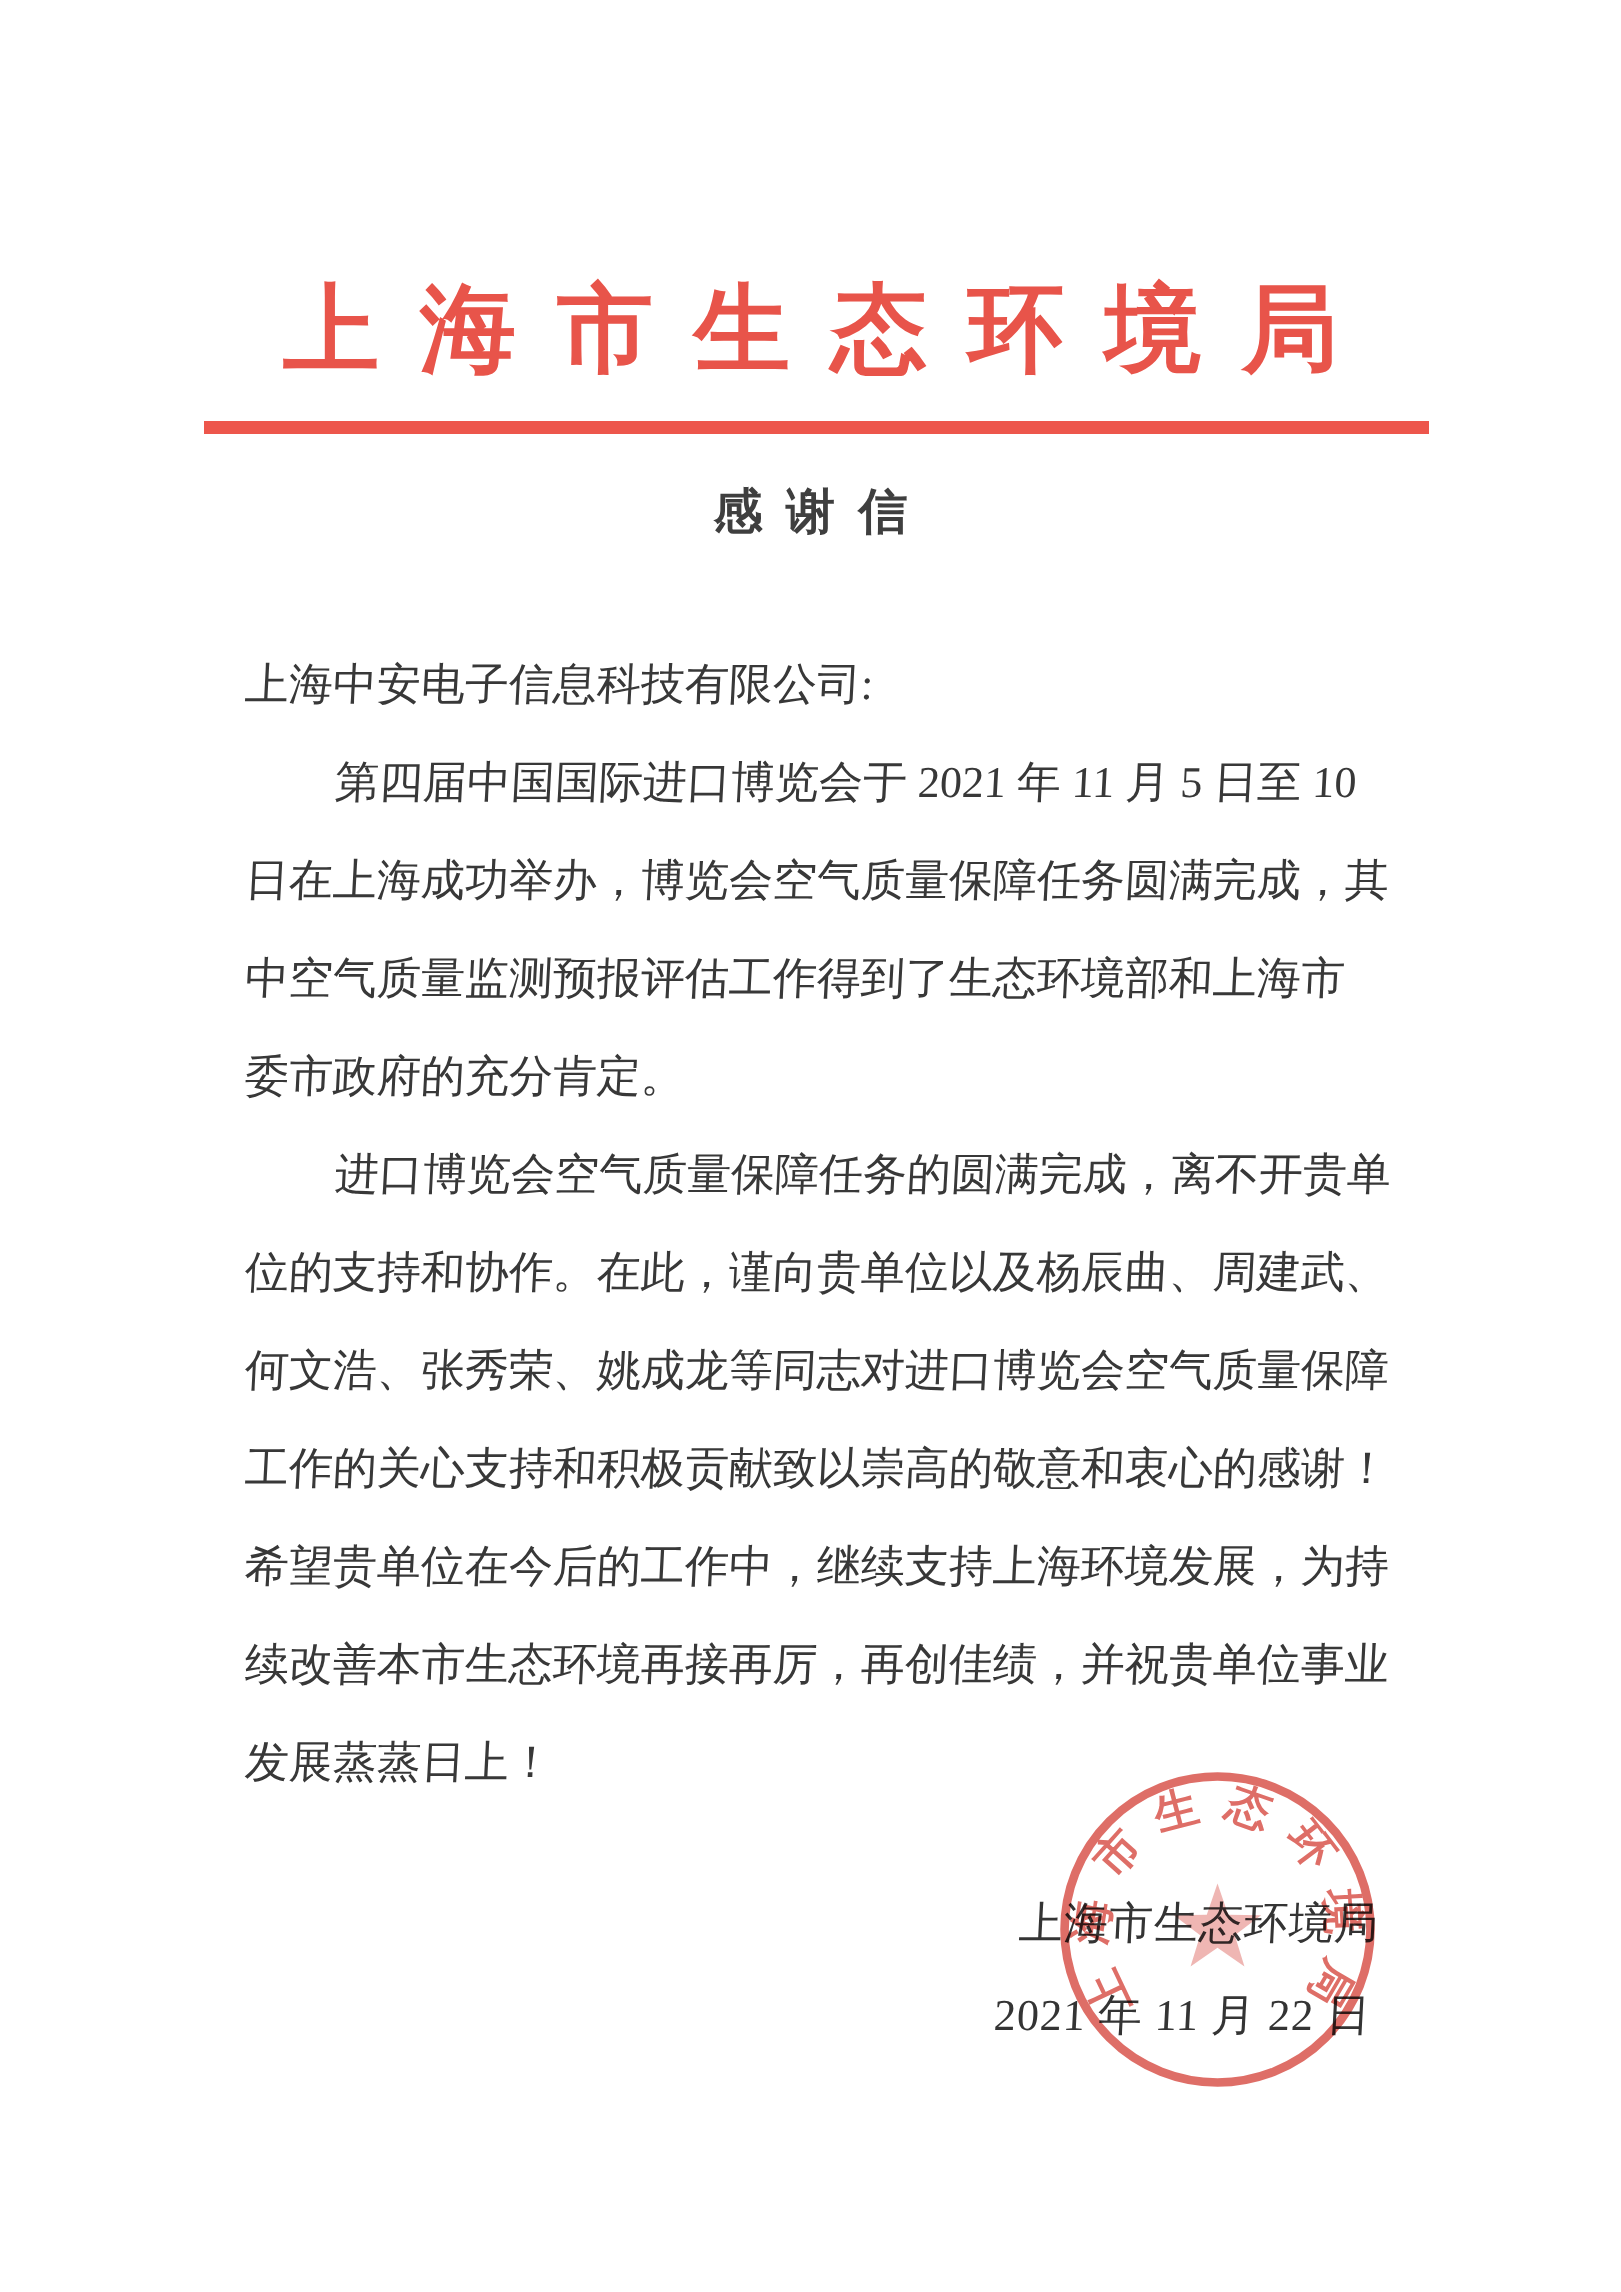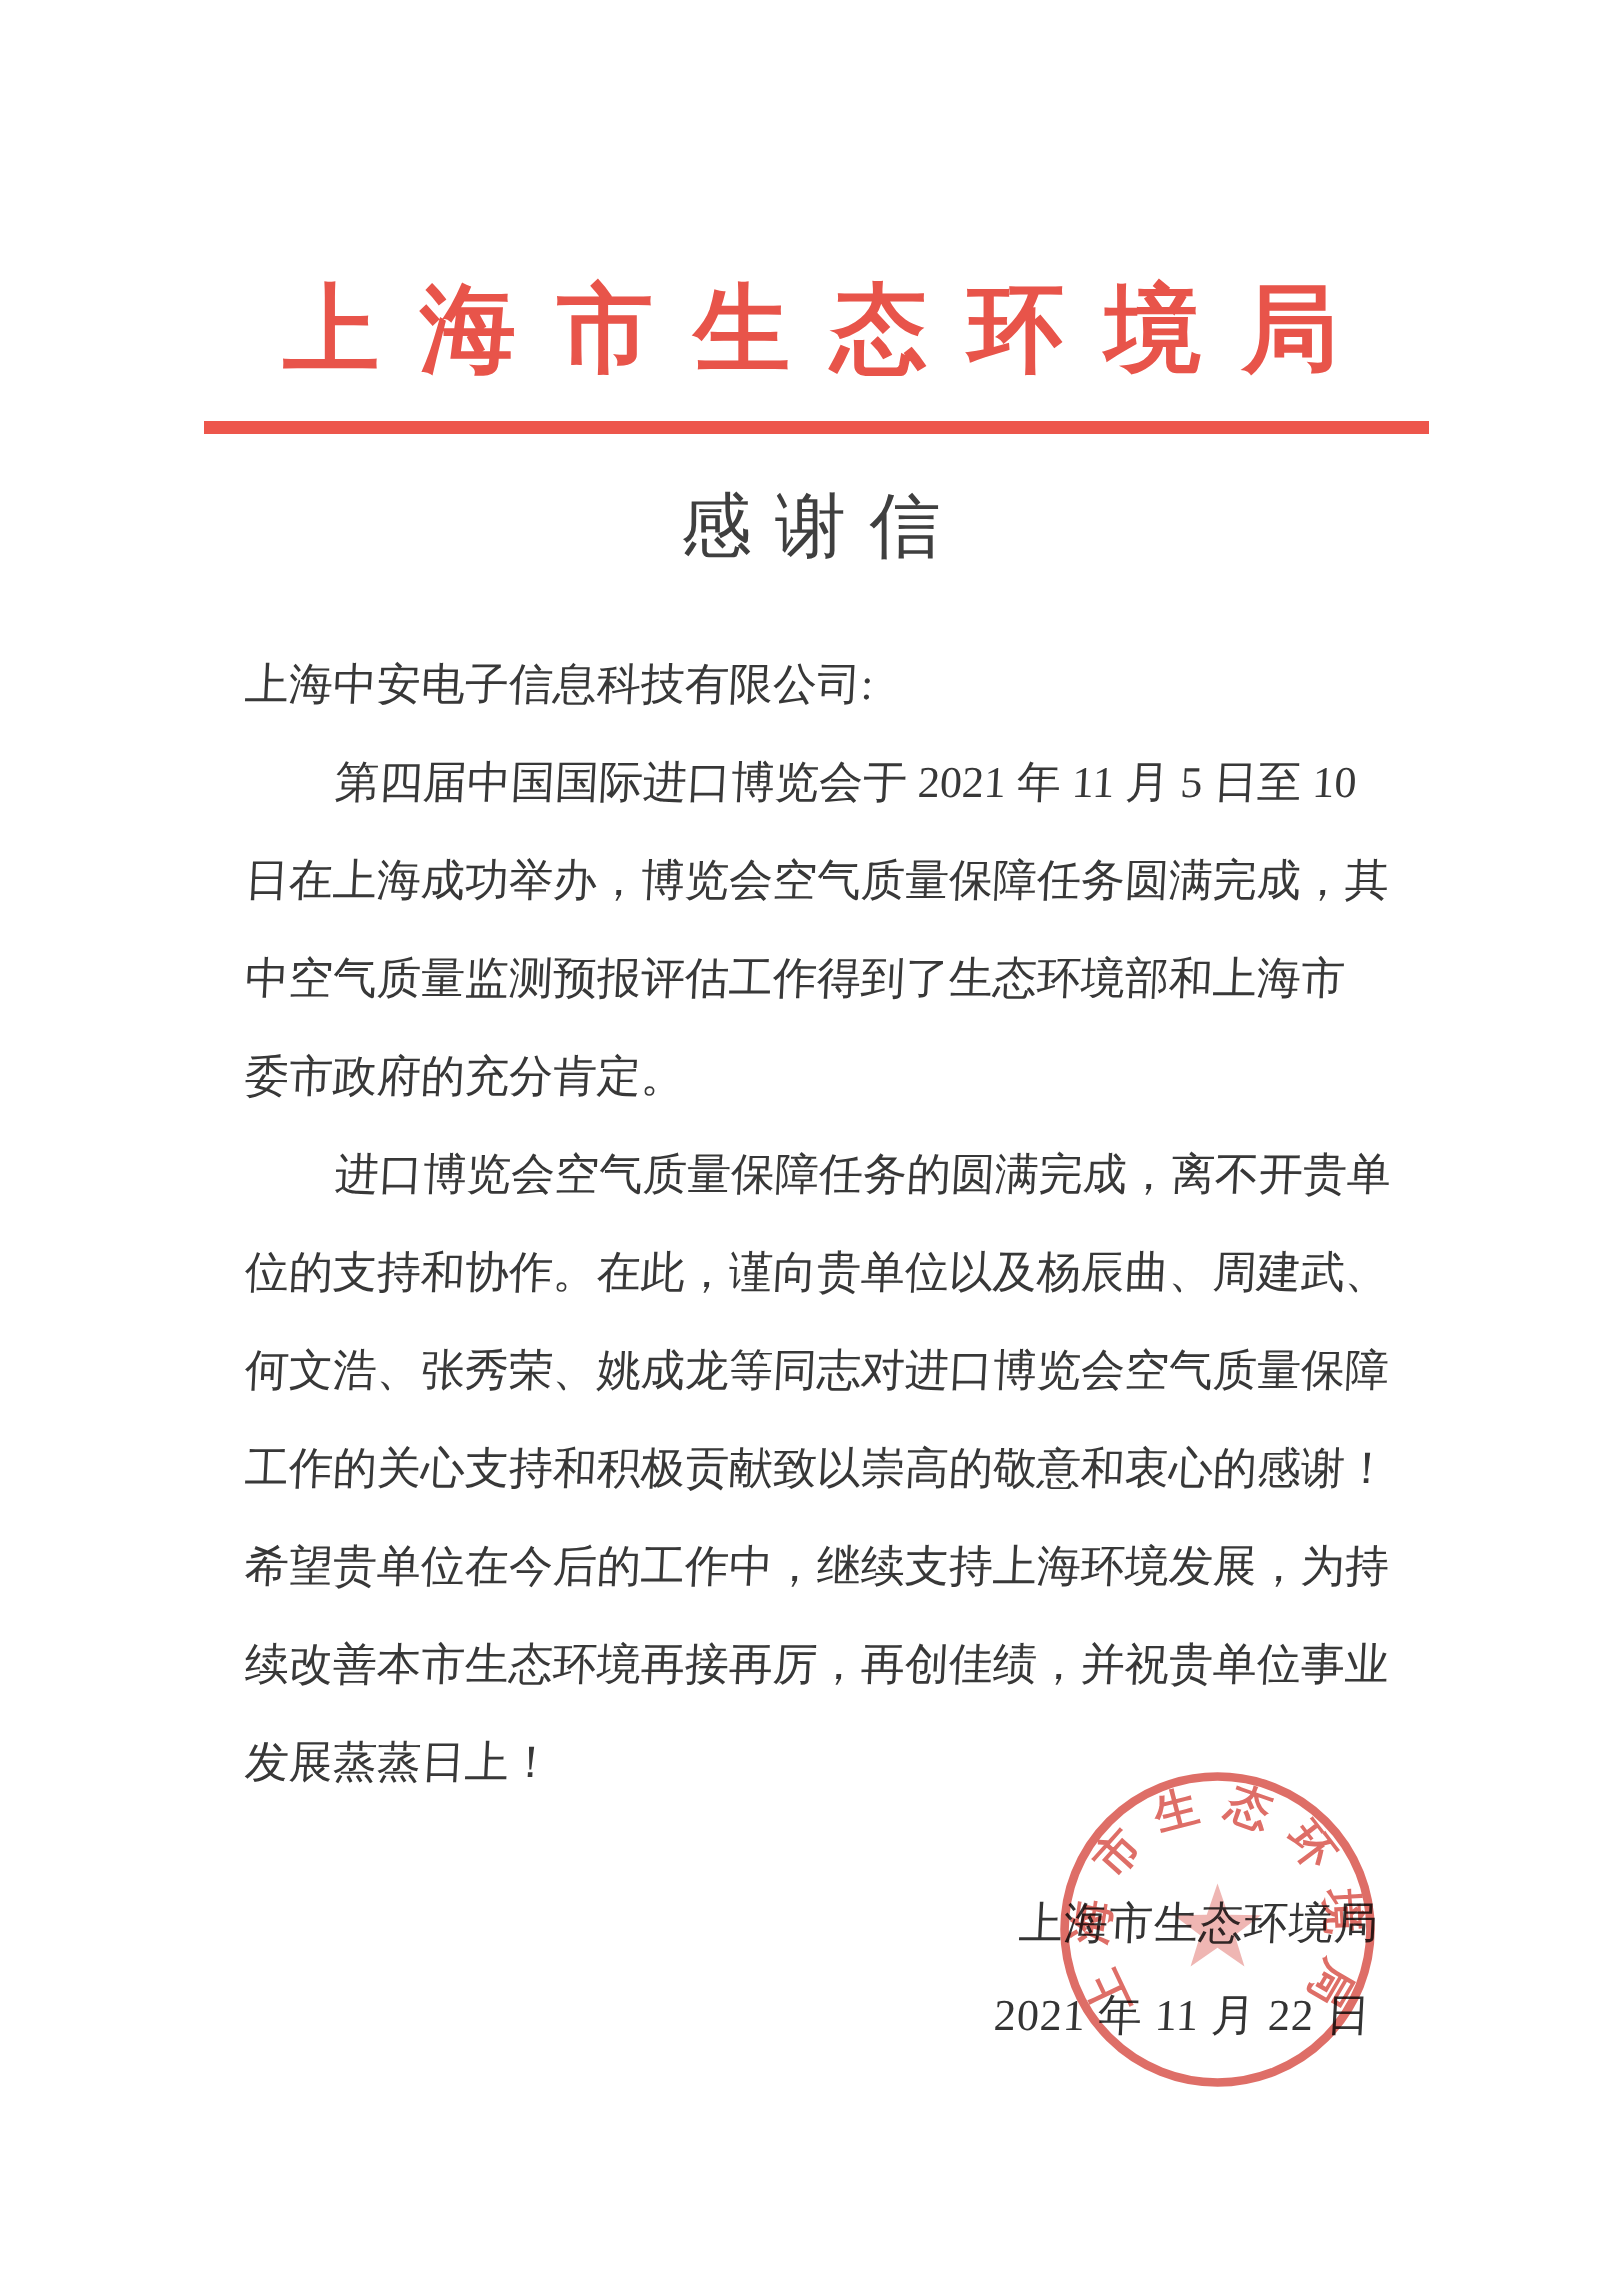--- a/index.html
+++ b/index.html
@@ -41,22 +41,22 @@
     background: #ed564c;
   }
 
   
   .letter-title {
     position: absolute;
     top: 459px;
     left: 0;
     width: 1621px;
     text-align: center;
-    font-size: 71px;
-    font-weight: normal;
+    font-size: 49px;
+    font-weight: bold;
     color: #3f3f3f;
     letter-spacing: 23.5px;
     text-indent: 23.5px;
     white-space: nowrap;
   }
 
   
   .letter-body {
     position: absolute;
     left: 245px;

